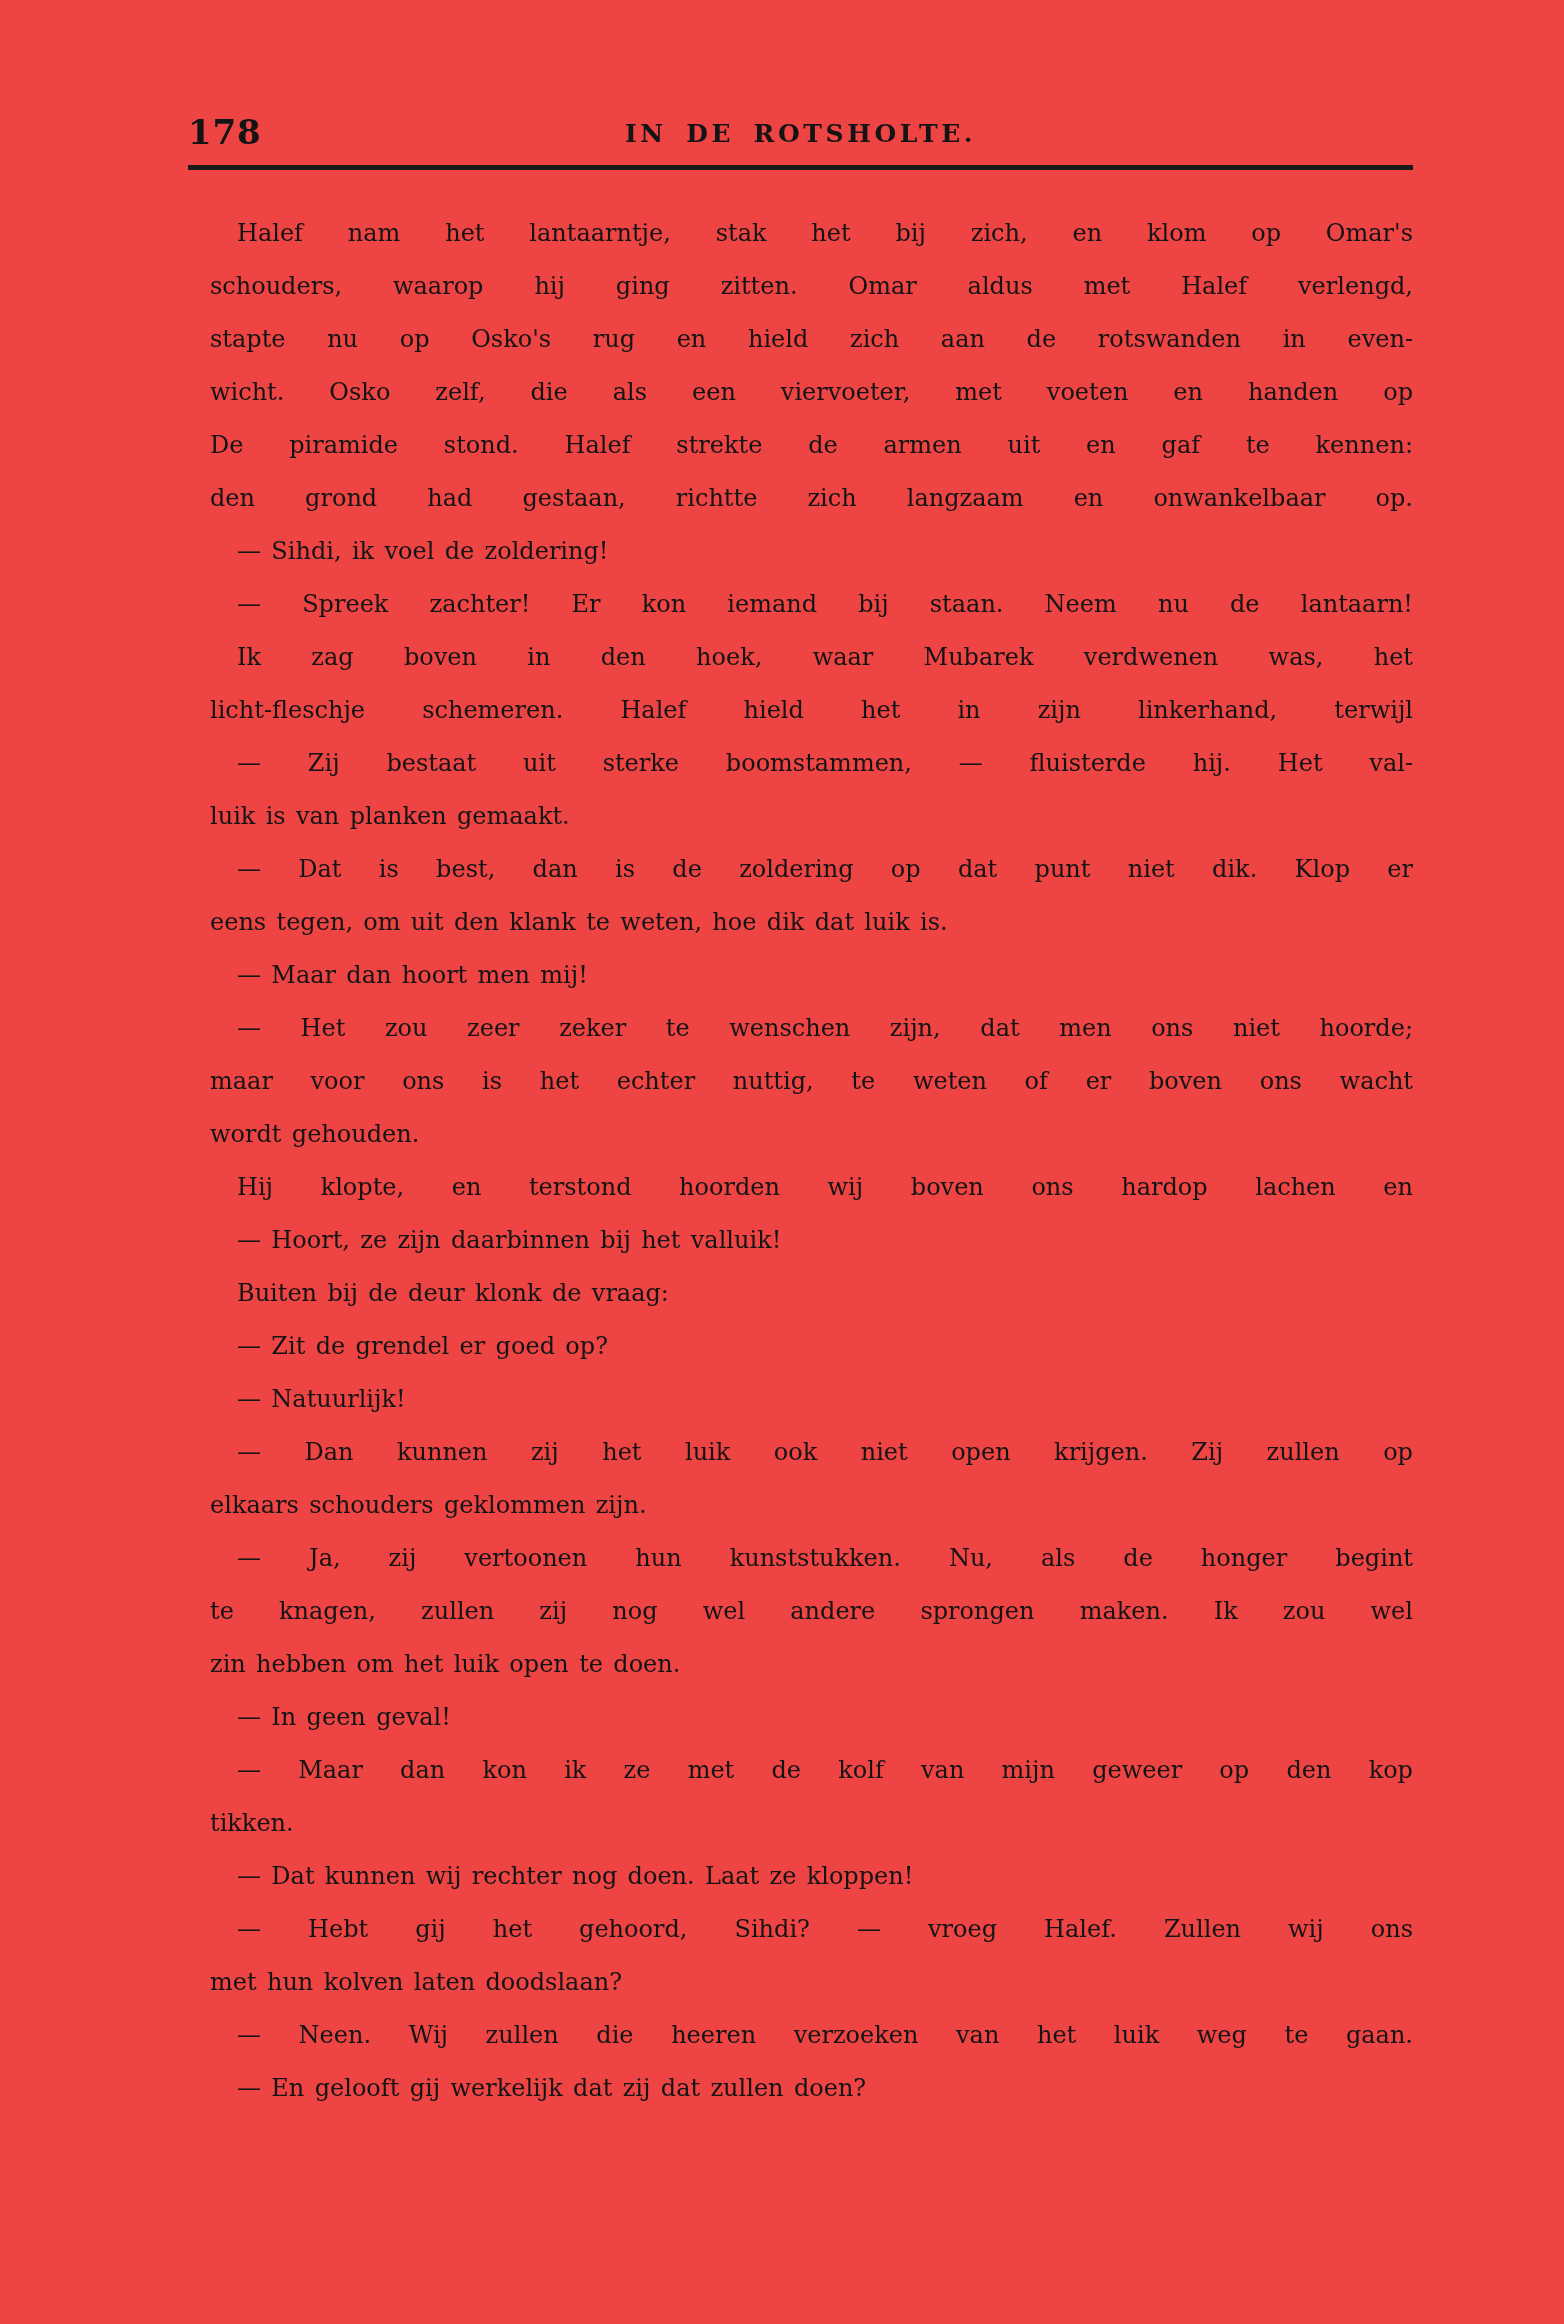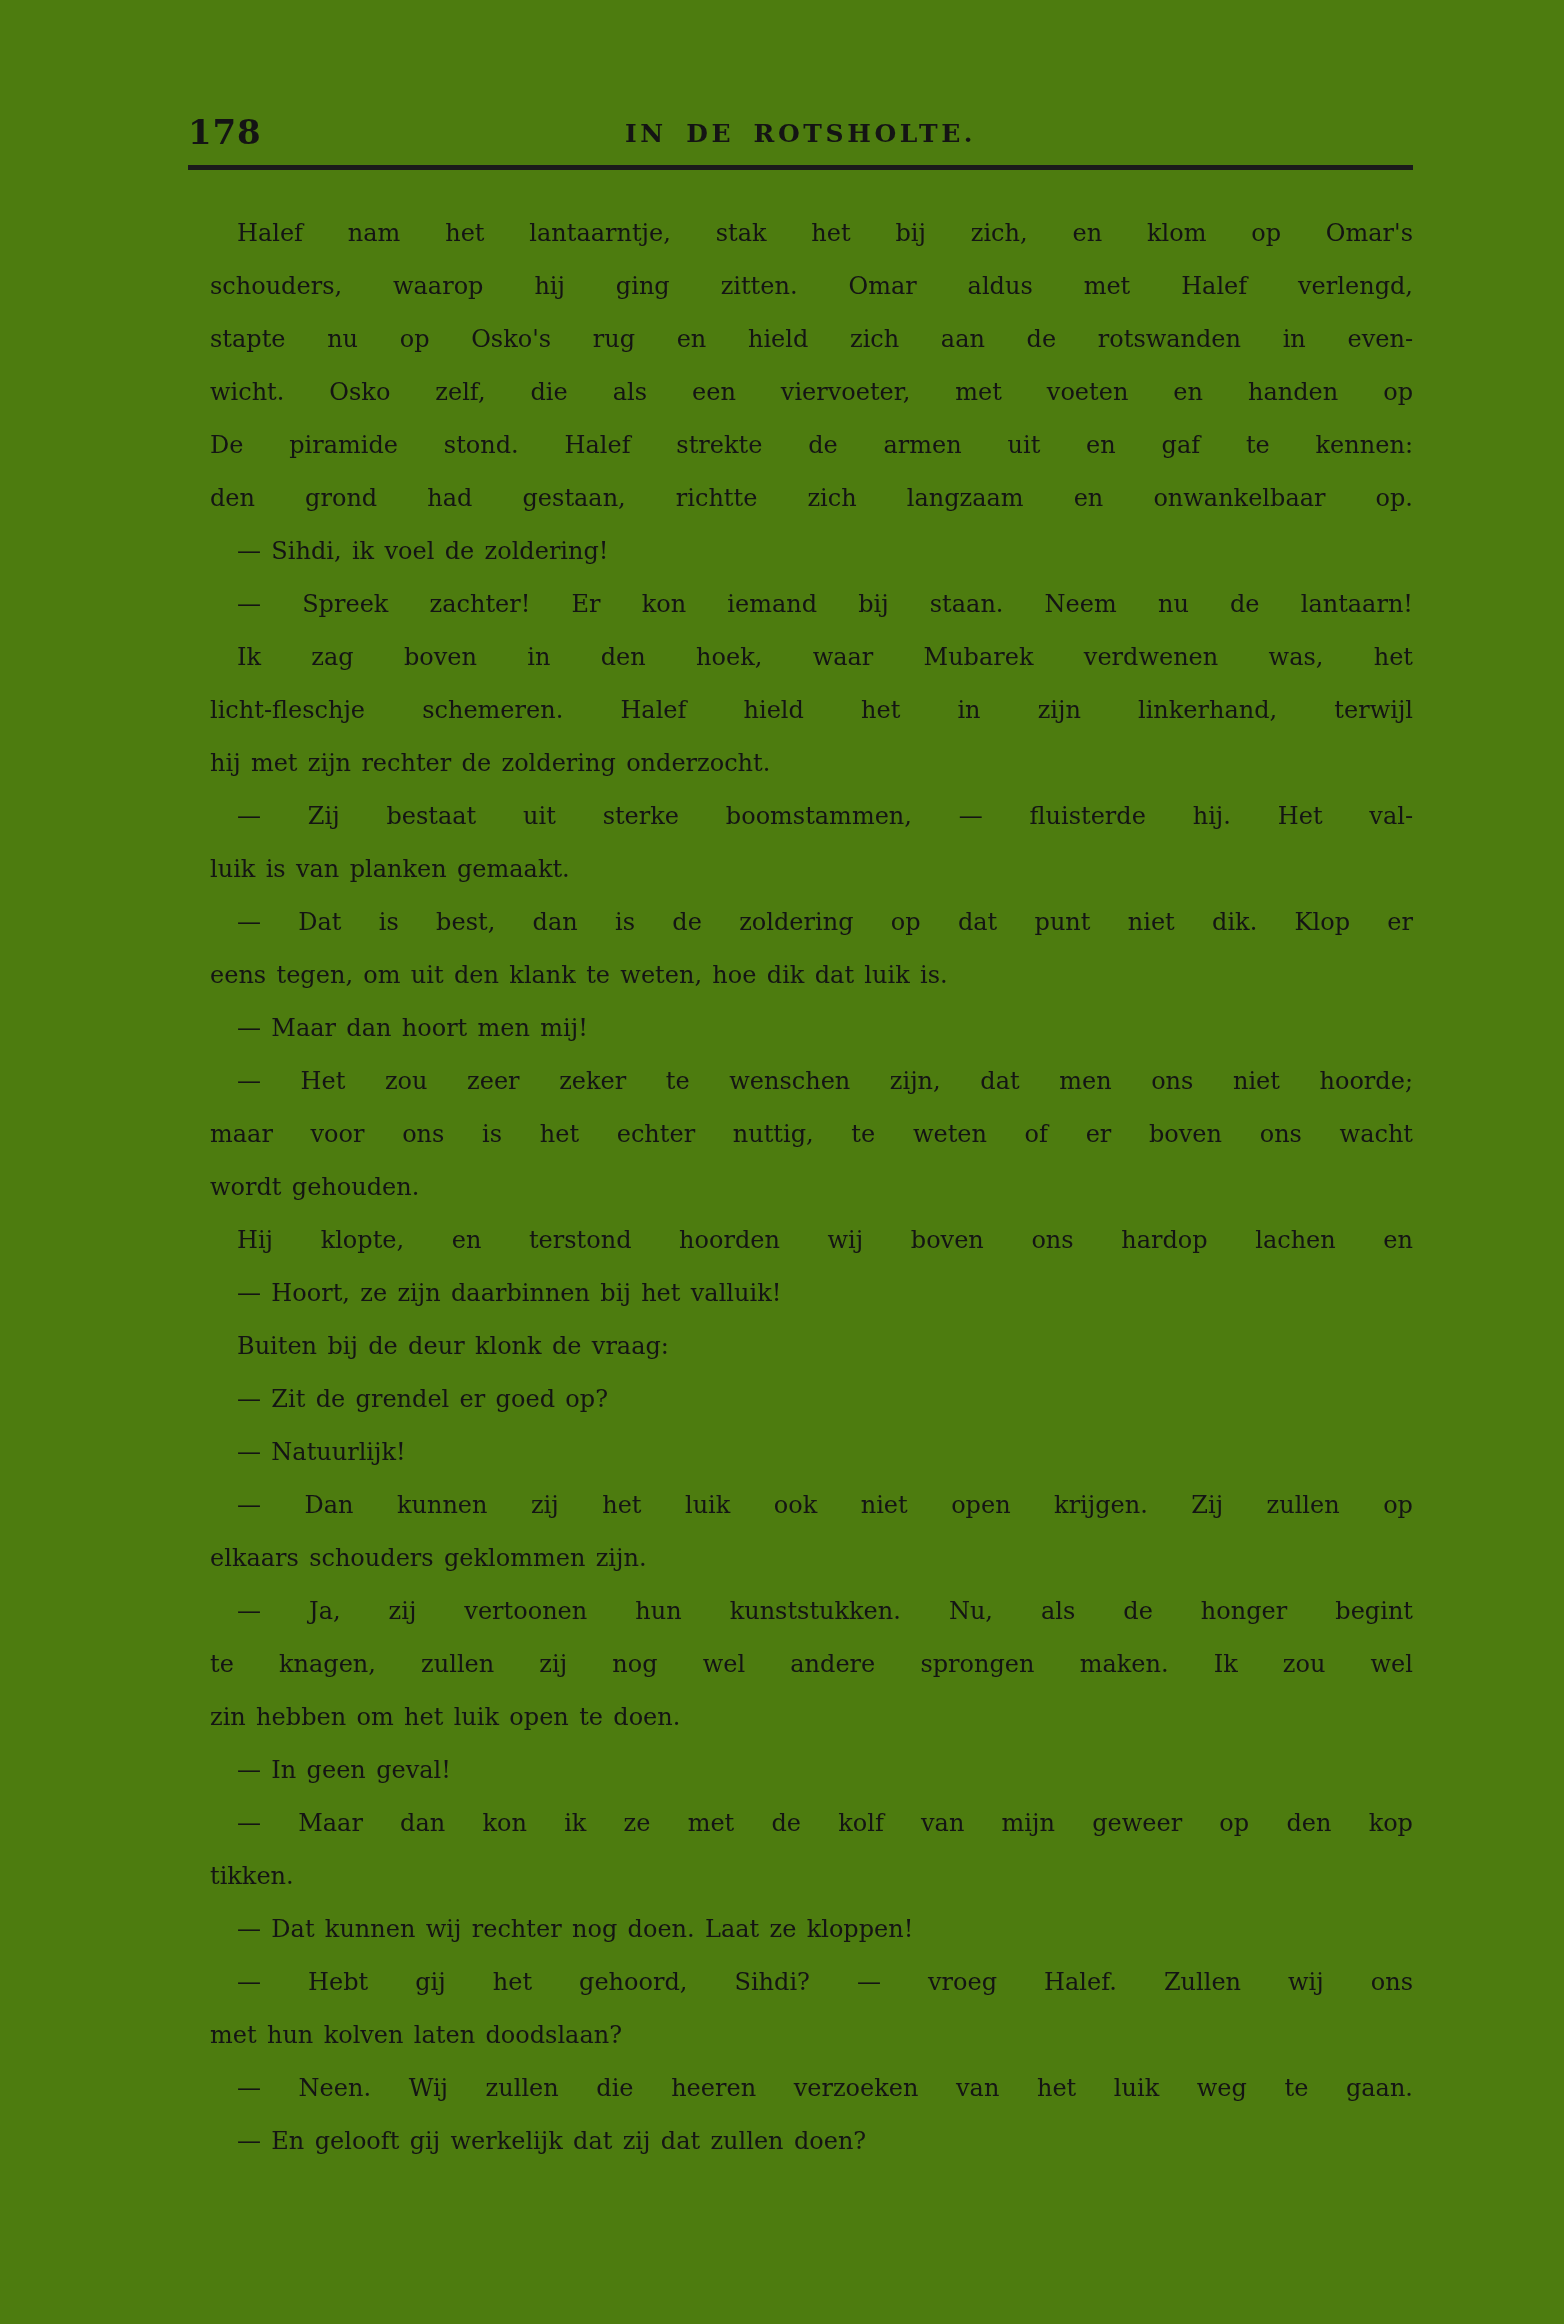--- a/index.html
+++ b/index.html
@@ -4,21 +4,21 @@
 <style>
   html, body {
     margin: 0;
     padding: 0;
     background: #ffffff;
   }
   .page {
     position: relative;
     width: 1565px;
     height: 2325px;
-    background: #4d7c0f;
+    background: #ef4444;
     color: #141414;
     font-family: "DejaVu Serif", serif;
     overflow: hidden;
   }
   .page-header {
     position: absolute;
     top: 112px;
     left: 188px;
     width: 1225px;
     height: 43px;
@@ -90,21 +90,20 @@
       <div class="line justify indent">Halef nam het lantaarntje, stak het bij zich, en klom op Omar's</div>
       <div class="line justify">schouders, waarop hij ging zitten. Omar aldus met Halef verlengd,</div>
       <div class="line justify">stapte nu op Osko's rug en hield zich aan de rotswanden in even-</div>
       <div class="line justify">wicht. Osko zelf, die als een viervoeter, met voeten en handen op</div>
       <div class="line justify">De piramide stond. Halef strekte de armen uit en gaf te kennen:</div>
       <div class="line justify">den grond had gestaan, richtte zich langzaam en onwankelbaar op.</div>
       <div class="line indent">— Sihdi, ik voel de zoldering!</div>
       <div class="line justify indent">— Spreek zachter! Er kon iemand bij staan. Neem nu de lantaarn!</div>
       <div class="line justify indent">Ik zag boven in den hoek, waar Mubarek verdwenen was, het</div>
       <div class="line justify">licht-fleschje schemeren. Halef hield het in zijn linkerhand, terwijl</div>
-      <div class="line">hij met zijn rechter de zoldering onderzocht.</div>
       <div class="line justify indent">— Zij bestaat uit sterke boomstammen, — fluisterde hij. Het val-</div>
       <div class="line">luik is van planken gemaakt.</div>
       <div class="line justify indent">— Dat is best, dan is de zoldering op dat punt niet dik. Klop er</div>
       <div class="line">eens tegen, om uit den klank te weten, hoe dik dat luik is.</div>
       <div class="line indent">— Maar dan hoort men mij!</div>
       <div class="line justify indent">— Het zou zeer zeker te wenschen zijn, dat men ons niet hoorde;</div>
       <div class="line justify">maar voor ons is het echter nuttig, te weten of er boven ons wacht</div>
       <div class="line">wordt gehouden.</div>
       <div class="line justify indent">Hij klopte, en terstond hoorden wij boven ons hardop lachen en</div>
       <div class="line indent">— Hoort, ze zijn daarbinnen bij het valluik!</div>

